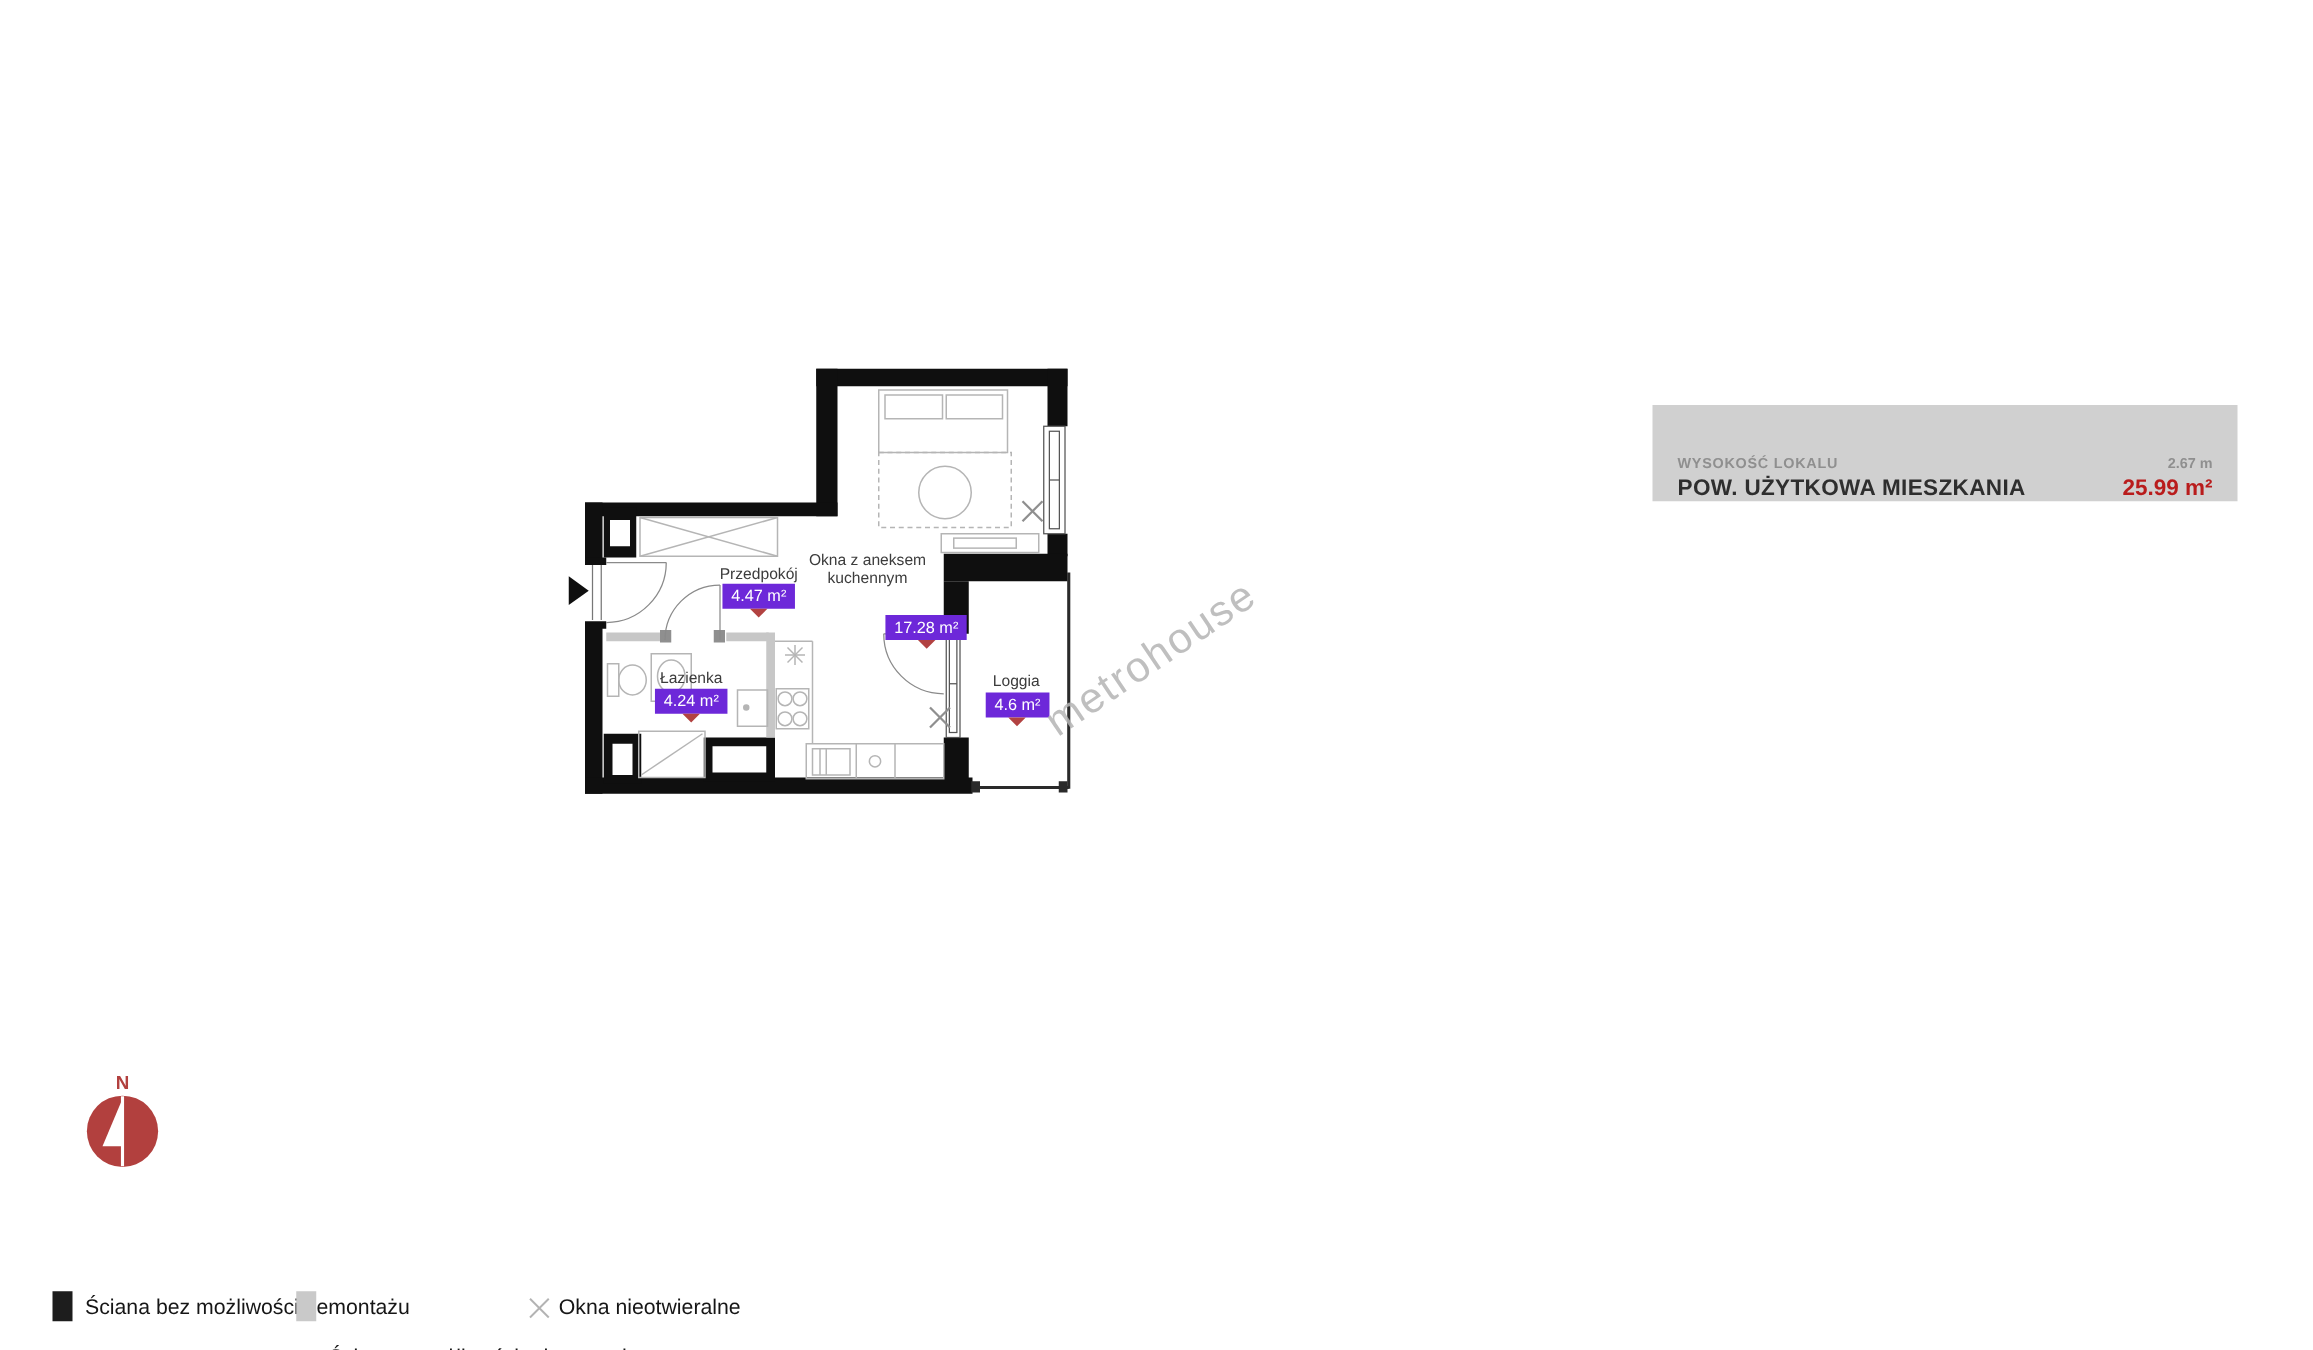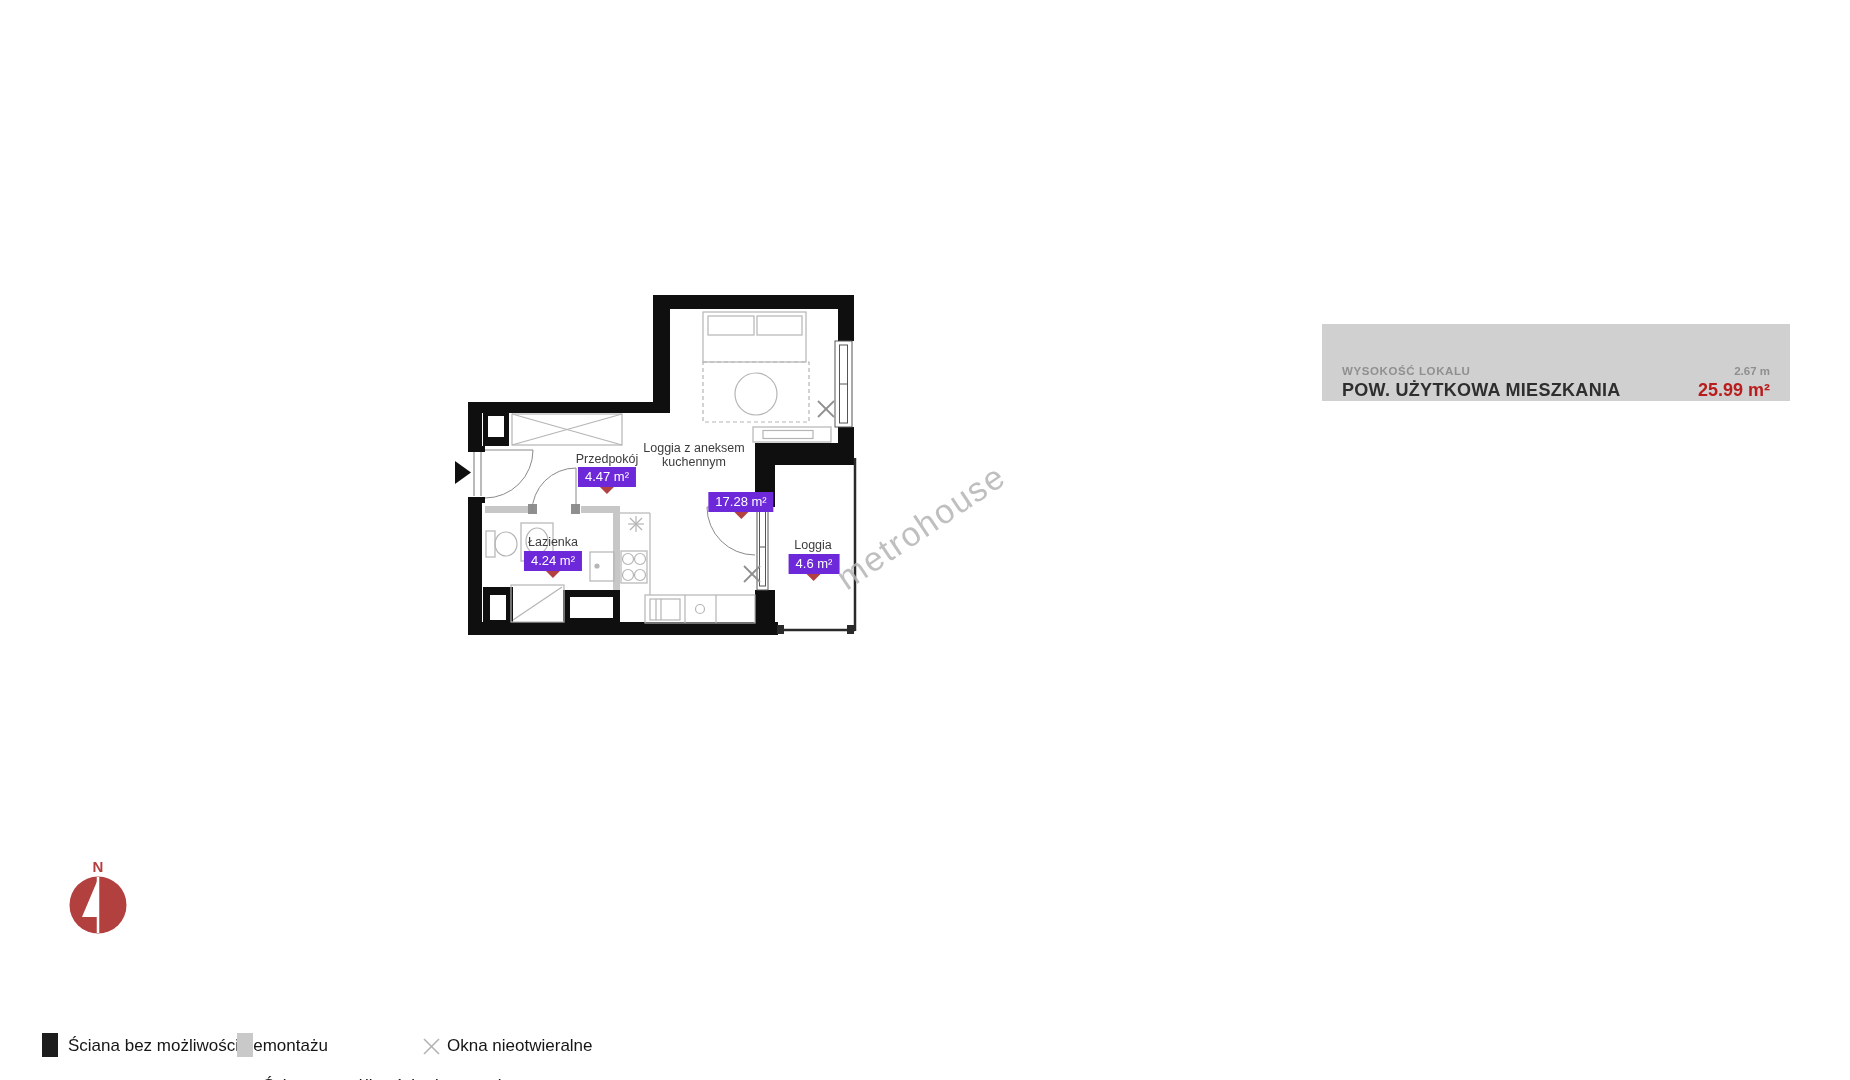--- a/index.html
+++ b/index.html
@@ -173,21 +173,21 @@
       <line x1="744" y1="582" x2="760" y2="566"></line>
     </g>
 
     <polygon points="455,461 455,484 471,472.5" fill="#0f0f0f"></polygon>
   </svg>
 
   <div class="room-label abs" style="left:607px;top:452px;">Przedpokój</div>
   <div class="area-tag abs" style="left:607px;top:467px;">4.47 m²</div>
 
   <div class="room-label abs" style="left:694px;top:441px;">
-    <span>Loggia z aneksem</span><br>
+    <span>Okna z aneksem</span><br>
     <span>kuchennym</span>
   </div>
   <div class="area-tag abs" style="left:695px;top:492px;margin-left:46px;">17.28 m²</div>
 
   <div class="room-label abs" style="left:553px;top:535px;">Łazienka</div>
   <div class="area-tag abs" style="left:553px;top:551px;">4.24 m²</div>
 
   <div class="room-label abs" style="left:813px;top:538px;">Loggia</div>
   <div class="area-tag abs" style="left:814px;top:554px;">4.6 m²</div>
 

